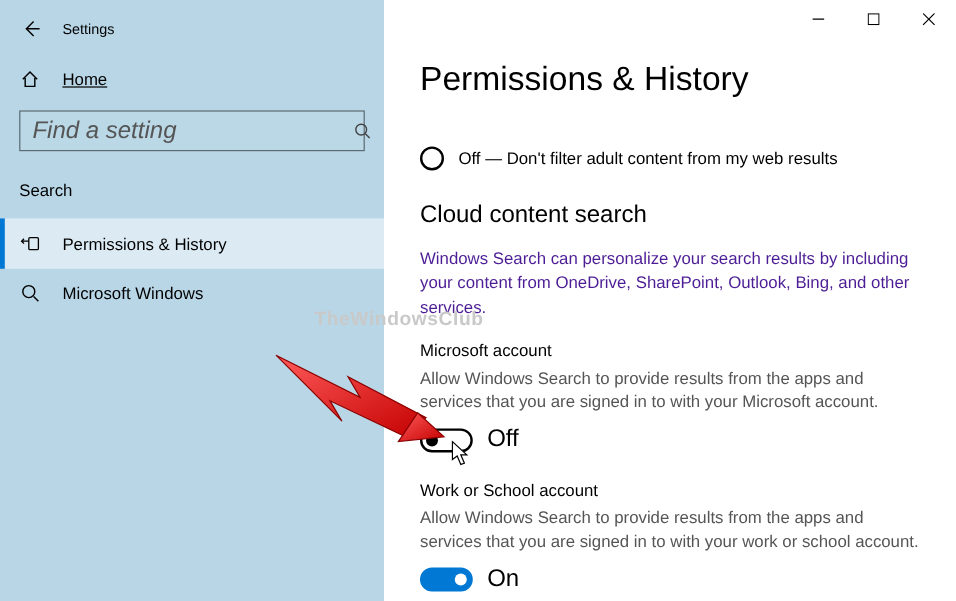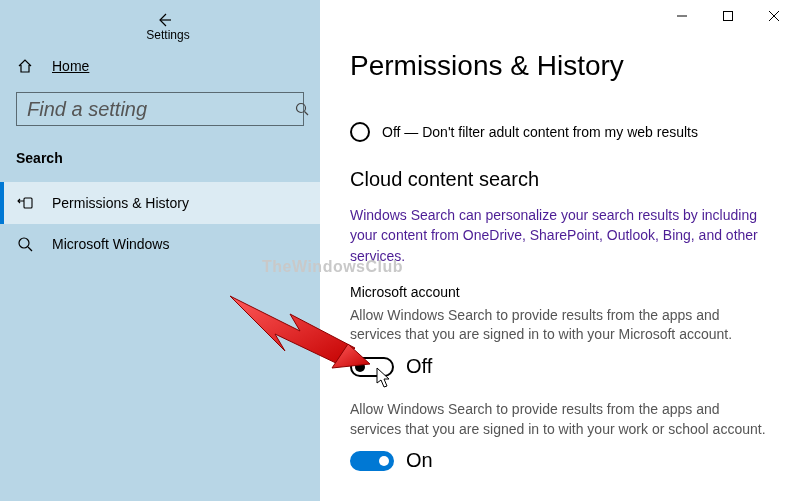--- a/index.html
+++ b/index.html
@@ -24,21 +24,20 @@
     background: #b8d6e6;
     height: 100%;
     position: relative;
     padding-top: 8px;
   }
   .titlebar-left {
     display: flex;
     align-items: center;
     padding: 4px 0 12px 8px;
     height: 40px;
-    flex-direction: column;
   }
   .back-btn {
     width: 36px;
     height: 32px;
     display: flex;
     align-items: center;
     justify-content: center;
     cursor: pointer;
   }
   .title-text {
@@ -76,21 +75,21 @@
     color: #555;
     font-style: italic;
   }
   .search-box .mag {
     width: 16px; height:16px;
     display:flex; align-items:center; justify-content:center;
   }
   .section-label {
     padding: 8px 16px 16px 16px;
     font-size: 14px;
-    font-weight: 700;
+    font-weight: 400;
   }
   .nav-item {
     display: flex;
     align-items: center;
     padding: 12px 16px;
     gap: 18px;
     cursor: pointer;
     position: relative;
   }
   .nav-item.active {
@@ -324,20 +323,21 @@
       <h2 class="section-title">Cloud content search</h2>
       <p class="section-desc">Windows Search can personalize your search results by including your content from OneDrive, SharePoint, Outlook, Bing, and other services.</p>
 
       <div class="sub-label">Microsoft account</div>
       <p class="sub-desc">Allow Windows Search to provide results from the apps and services that you are signed in to with your Microsoft account.</p>
       <div class="toggle-row">
         <div class="toggle off"></div>
         <span class="toggle-label">Off</span>
       </div>
 
+      <div class="sub-label">Work or School account</div>
       <p class="sub-desc">Allow Windows Search to provide results from the apps and services that you are signed in to with your work or school account.</p>
       <div class="toggle-row">
         <div class="toggle on"></div>
         <span class="toggle-label">On</span>
       </div>
     </div>
   </div>
 </div>
 
 <div class="watermark">TheWindowsClub</div>

